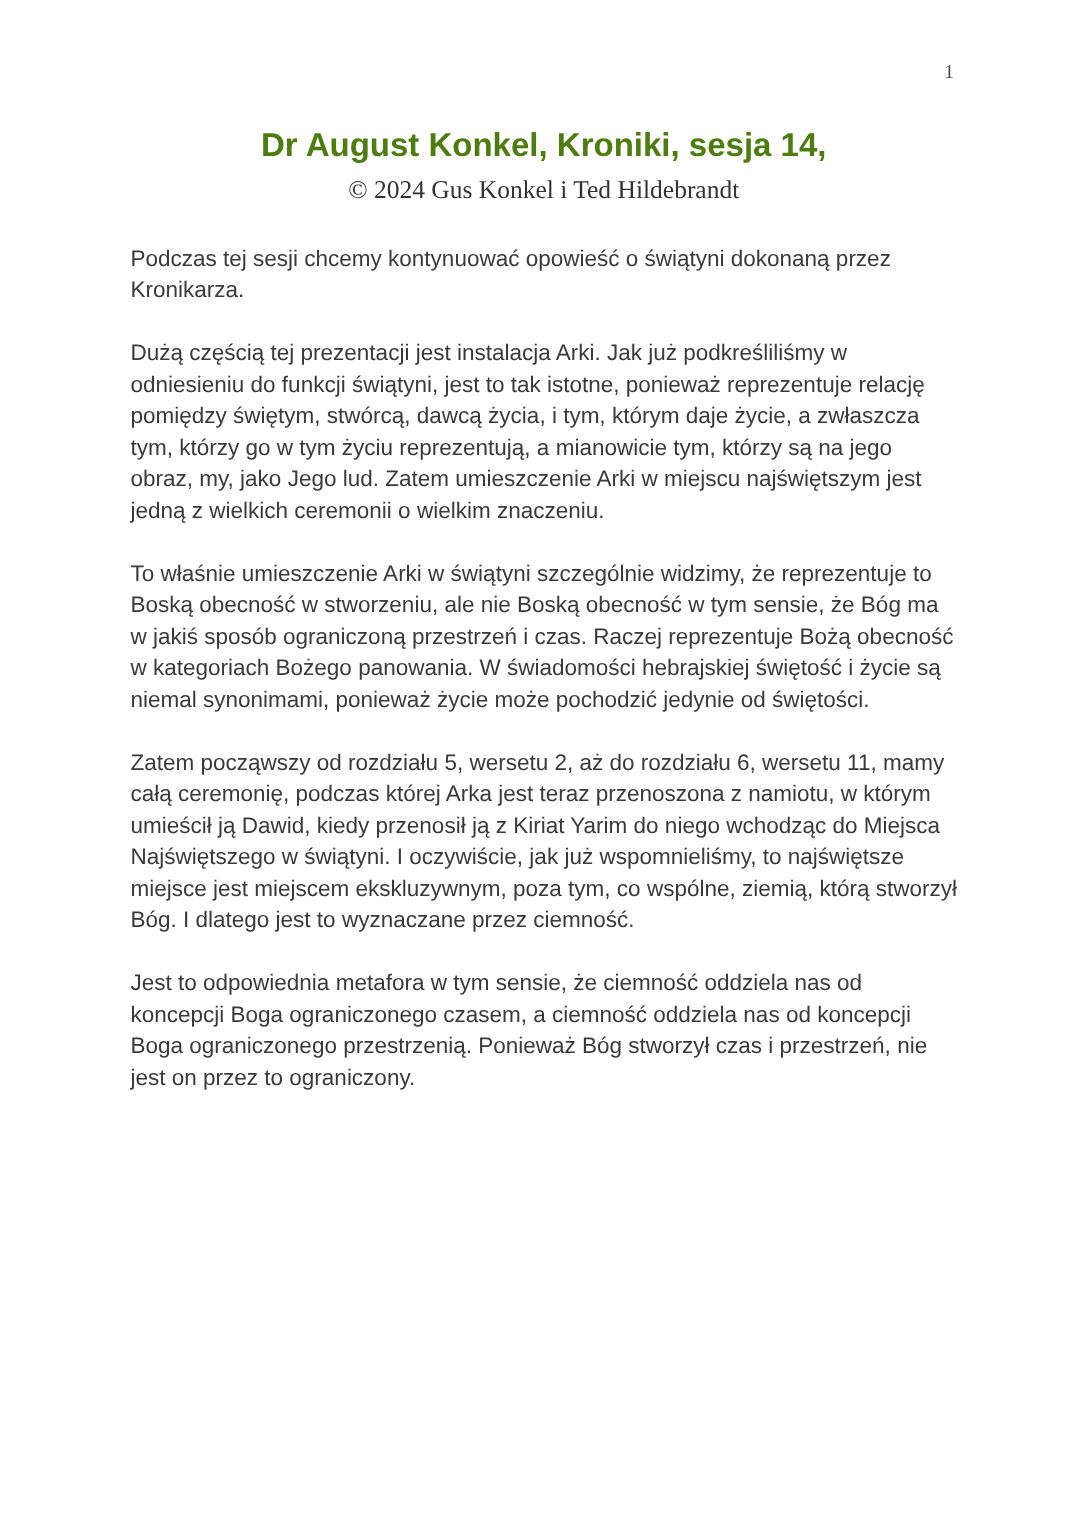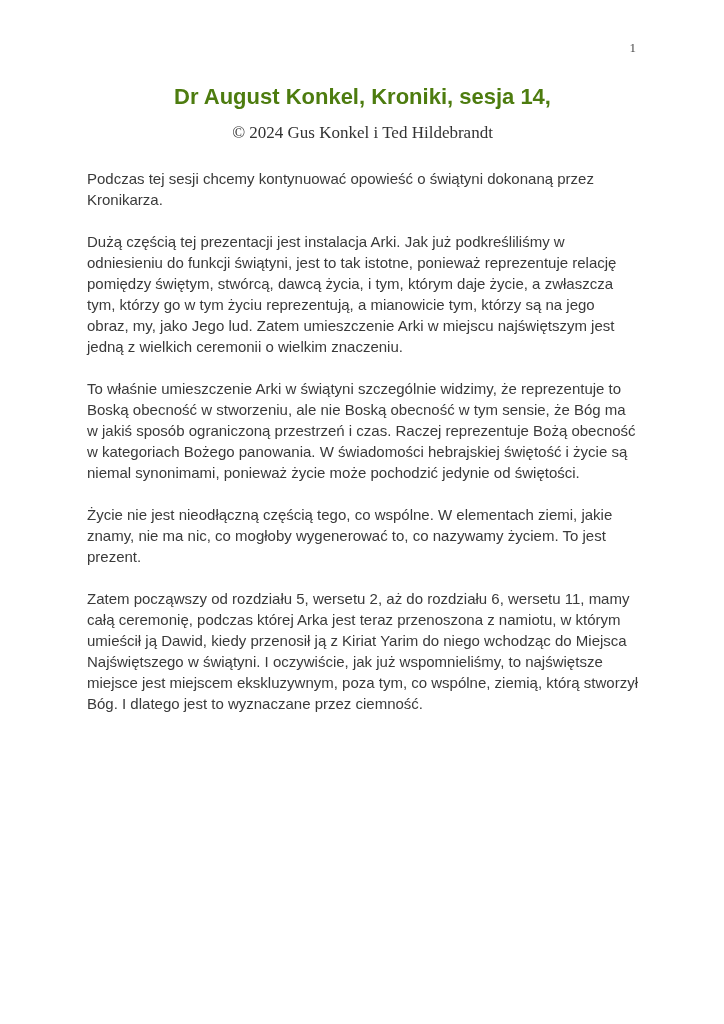--- a/index.html
+++ b/index.html
@@ -36,21 +36,21 @@
     font-family: "Liberation Sans", sans-serif;
     font-size: 22px;
     line-height: 30px;
     font-weight: 700;
     color: #4d7c0f;
   }
   .doc-title .title-line {
     display: block;
   }
   .doc-copyright {
-    margin: 10px 0 0 0;
+    margin: 4px 0 0 0;
     font-family: "Liberation Serif", serif;
     font-size: 17px;
     line-height: 22px;
     color: #333333;
   }
   .doc-body {
     margin-top: 24px;
   }
   .doc-body p {
     margin: 0 0 21px 0;
@@ -71,17 +71,17 @@
     <h1 class="doc-title">
       <span class="title-line">Dr August Konkel, Kroniki, sesja 14,</span>
     </h1>
     <p class="doc-copyright">© 2024 Gus Konkel i Ted Hildebrandt</p>
   </div>
 
   <div class="doc-body">
     <p>Podczas tej sesji chcemy kontynuować opowieść o świątyni dokonaną przez Kronikarza.</p>
     <p>Dużą częścią tej prezentacji jest instalacja Arki. Jak już podkreśliliśmy w odniesieniu do funkcji świątyni, jest to tak istotne, ponieważ reprezentuje relację pomiędzy świętym, stwórcą, dawcą życia, i tym, którym daje życie, a zwłaszcza tym, którzy go w tym życiu reprezentują, a mianowicie tym, którzy są na jego obraz, my, jako Jego lud. Zatem umieszczenie Arki w miejscu najświętszym jest jedną z wielkich ceremonii o wielkim znaczeniu.</p>
     <p>To właśnie umieszczenie Arki w świątyni szczególnie widzimy, że reprezentuje to Boską obecność w stworzeniu, ale nie Boską obecność w tym sensie, że Bóg ma w jakiś sposób ograniczoną przestrzeń i czas. Raczej reprezentuje Bożą obecność w kategoriach Bożego panowania. W świadomości hebrajskiej świętość i życie są niemal synonimami, ponieważ życie może pochodzić jedynie od świętości.</p>
-    <p>Życie nie jest nieodłączną częścią tego, co wspólne. W elementach ziemi, jakie znamy, nie ma nic, co mogłoby wygenerować to, co nazywamy życiem. To jest prezent.</p>
     <p>Zatem począwszy od rozdziału 5, wersetu 2, aż do rozdziału 6, wersetu 11, mamy całą ceremonię, podczas której Arka jest teraz przenoszona z namiotu, w którym umieścił ją Dawid, kiedy przenosił ją z Kiriat Yarim do niego wchodząc do Miejsca Najświętszego w świątyni. I oczywiście, jak już wspomnieliśmy, to najświętsze miejsce jest miejscem ekskluzywnym, poza tym, co wspólne, ziemią, którą stworzył Bóg. I dlatego jest to wyznaczane przez ciemność.</p>
+    <p>Jest to odpowiednia metafora w tym sensie, że ciemność oddziela nas od koncepcji Boga ograniczonego czasem, a ciemność oddziela nas od koncepcji Boga ograniczonego przestrzenią. Ponieważ Bóg stworzył czas i przestrzeń, nie jest on przez to ograniczony.</p>
   </div>
 
 </div>
 
 </body></html>

